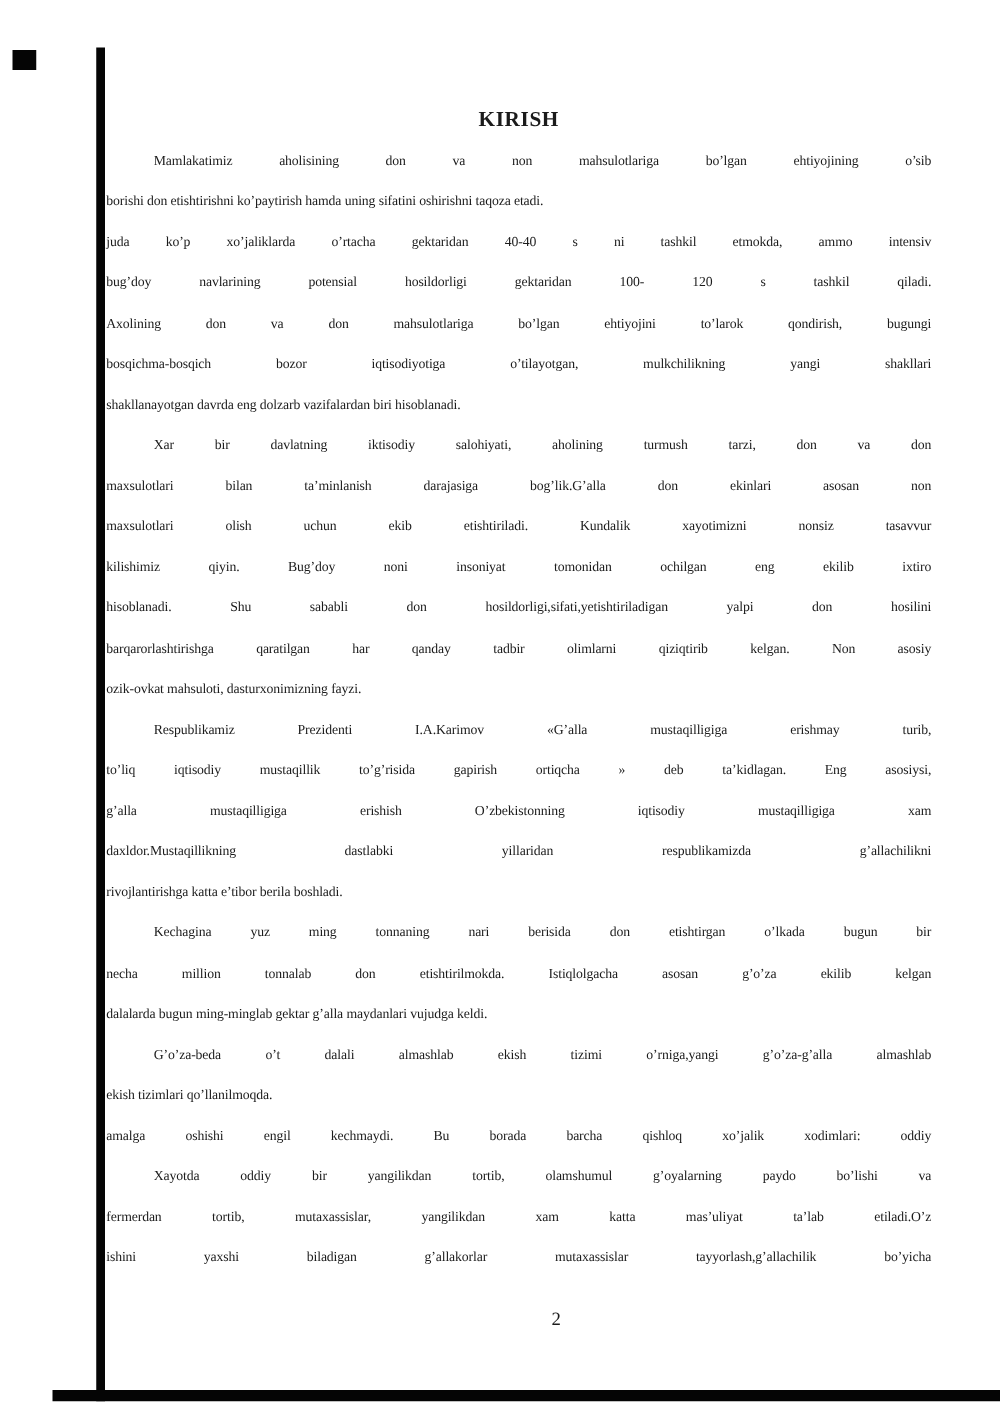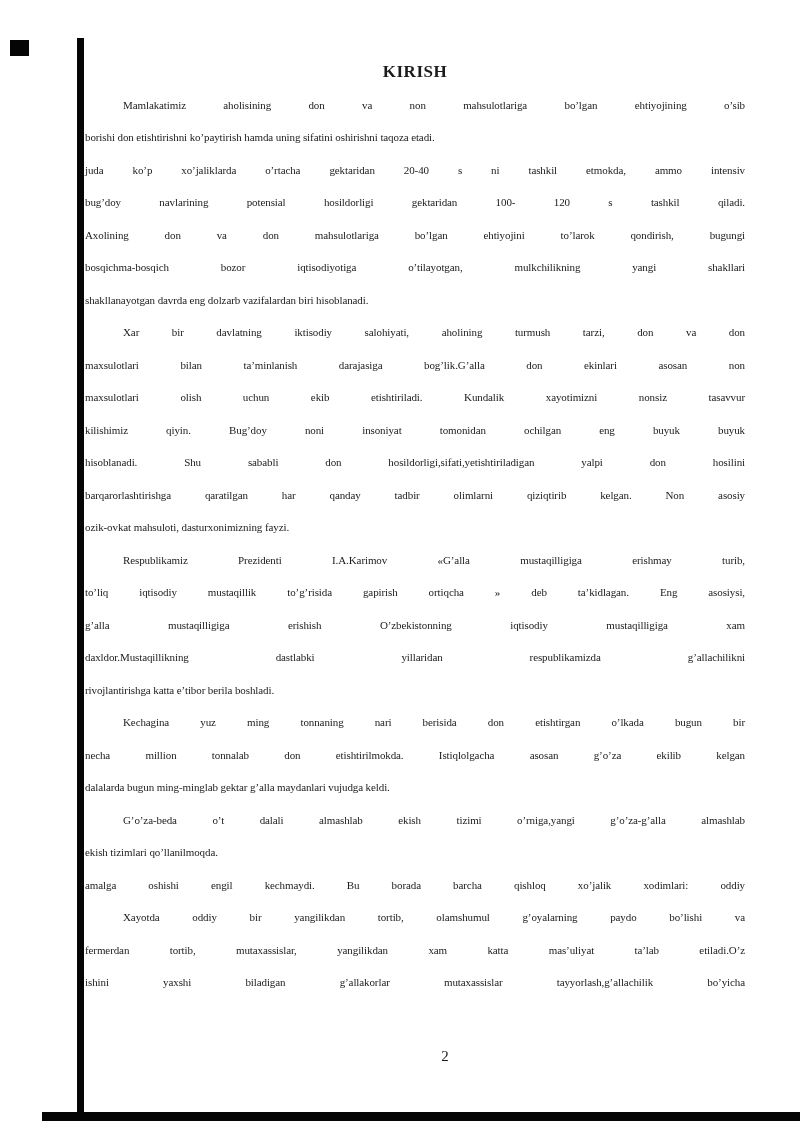--- a/index.html
+++ b/index.html
@@ -37,21 +37,21 @@
     position: absolute;
     left: 10px;
     top: 40px;
     width: 19px;
     height: 16px;
     background: #050505;
   }
   .content {
     position: absolute;
     left: 85px;
-    top: 56px;
+    top: 80px;
     width: 660px;
   }
   .doc-title {
     margin: 0;
     font-size: 17px;
     font-weight: bold;
     text-align: center;
     line-height: 32.5px;
     letter-spacing: 0.5px;
   }
@@ -96,32 +96,32 @@
   <div class="content">
 
     <h1 class="doc-title">KIRISH</h1>
 
     <div class="para">
       <div class="tline first">Mamlakatimiz aholisining don va non mahsulotlariga bo’lgan ehtiyojining o’sib</div>
       <div class="tline last">borishi don etishtirishni ko’paytirish hamda uning sifatini oshirishni taqoza etadi.</div>
     </div>
 
     <div class="para">
-      <div class="tline">juda ko’p xo’jaliklarda o’rtacha gektaridan 20-40 s ni tashkil etmokda, ammo intensiv</div>
+      <div class="tline">juda ko’p xo’jaliklarda o’rtacha gektaridan 40-40 s ni tashkil etmokda, ammo intensiv</div>
       <div class="tline">bug’doy navlarining potensial hosildorligi gektaridan 100- 120 s tashkil qiladi.</div>
       <div class="tline">Axolining don va don mahsulotlariga bo’lgan ehtiyojini to’larok qondirish, bugungi</div>
       <div class="tline">bosqichma-bosqich bozor iqtisodiyotiga o’tilayotgan, mulkchilikning yangi shakllari</div>
       <div class="tline last">shakllanayotgan davrda eng dolzarb vazifalardan biri hisoblanadi.</div>
     </div>
 
     <div class="para">
       <div class="tline first">Xar bir davlatning iktisodiy salohiyati, aholining turmush tarzi, don va don</div>
       <div class="tline">maxsulotlari bilan ta’minlanish darajasiga bog’lik.G’alla don ekinlari asosan non</div>
       <div class="tline">maxsulotlari olish uchun ekib etishtiriladi. Kundalik xayotimizni nonsiz tasavvur</div>
-      <div class="tline">kilishimiz qiyin. Bug’doy noni insoniyat tomonidan ochilgan eng buyuk buyuk</div>
+      <div class="tline">kilishimiz qiyin. Bug’doy noni insoniyat tomonidan ochilgan eng ekilib ixtiro</div>
       <div class="tline">hisoblanadi. Shu sababli don hosildorligi,sifati,yetishtiriladigan yalpi don hosilini</div>
       <div class="tline">barqarorlashtirishga qaratilgan har qanday tadbir olimlarni qiziqtirib kelgan. Non asosiy</div>
       <div class="tline last">ozik-ovkat mahsuloti, dasturxonimizning fayzi.</div>
     </div>
 
     <div class="para">
       <div class="tline first">Respublikamiz Prezidenti I.A.Karimov «G’alla mustaqilligiga erishmay turib,</div>
       <div class="tline">to’liq iqtisodiy mustaqillik to’g’risida gapirish ortiqcha » deb ta’kidlagan. Eng asosiysi,</div>
       <div class="tline">g’alla mustaqilligiga erishish O’zbekistonning iqtisodiy mustaqilligiga xam</div>
       <div class="tline">daxldor.Mustaqillikning dastlabki yillaridan respublikamizda g’allachilikni</div>

